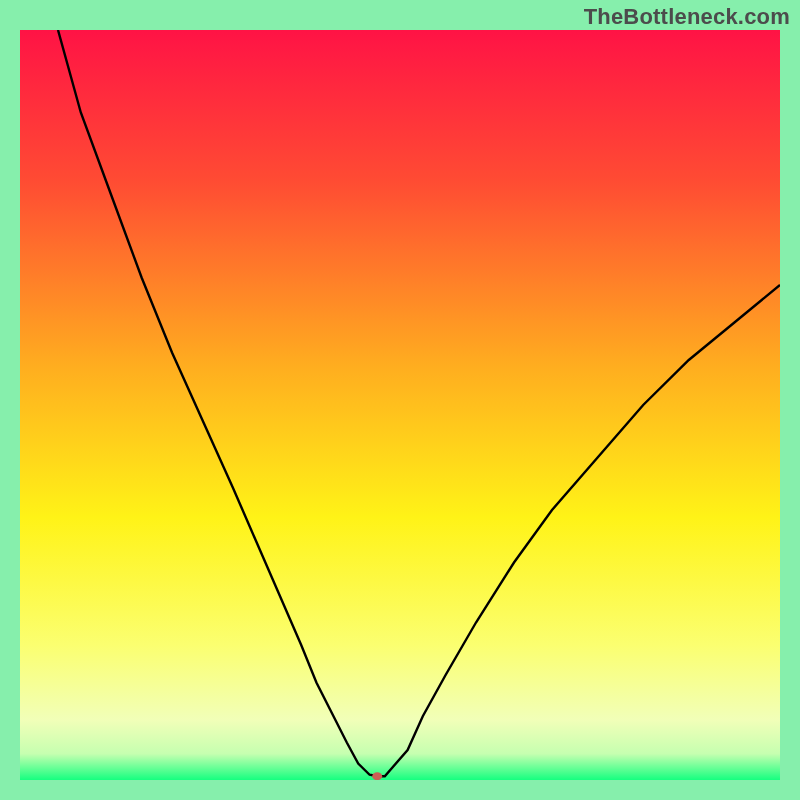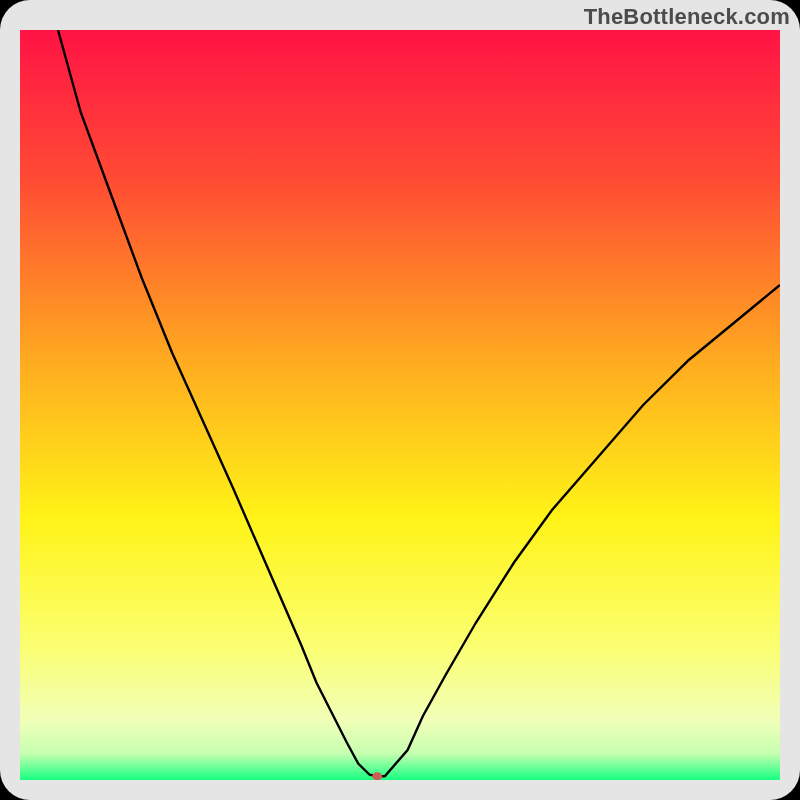--- a/index.html
+++ b/index.html
@@ -8,22 +8,21 @@
     width: 800px;
     height: 800px;
     overflow: hidden;
     background: #000;
     font-family: Arial, Helvetica, sans-serif;
   }
   .frame {
     position: relative;
     width: 800px;
     height: 800px;
-    background: #e5e5e5;
-    border-radius: 30px;
+    background: #86efac;
   }
   .watermark {
     position: absolute;
     top: 4px;
     right: 10px;
     color: #4c4c4c;
     font-size: 22px;
     font-weight: 600;
     letter-spacing: 0.2px;
     z-index: 5;

